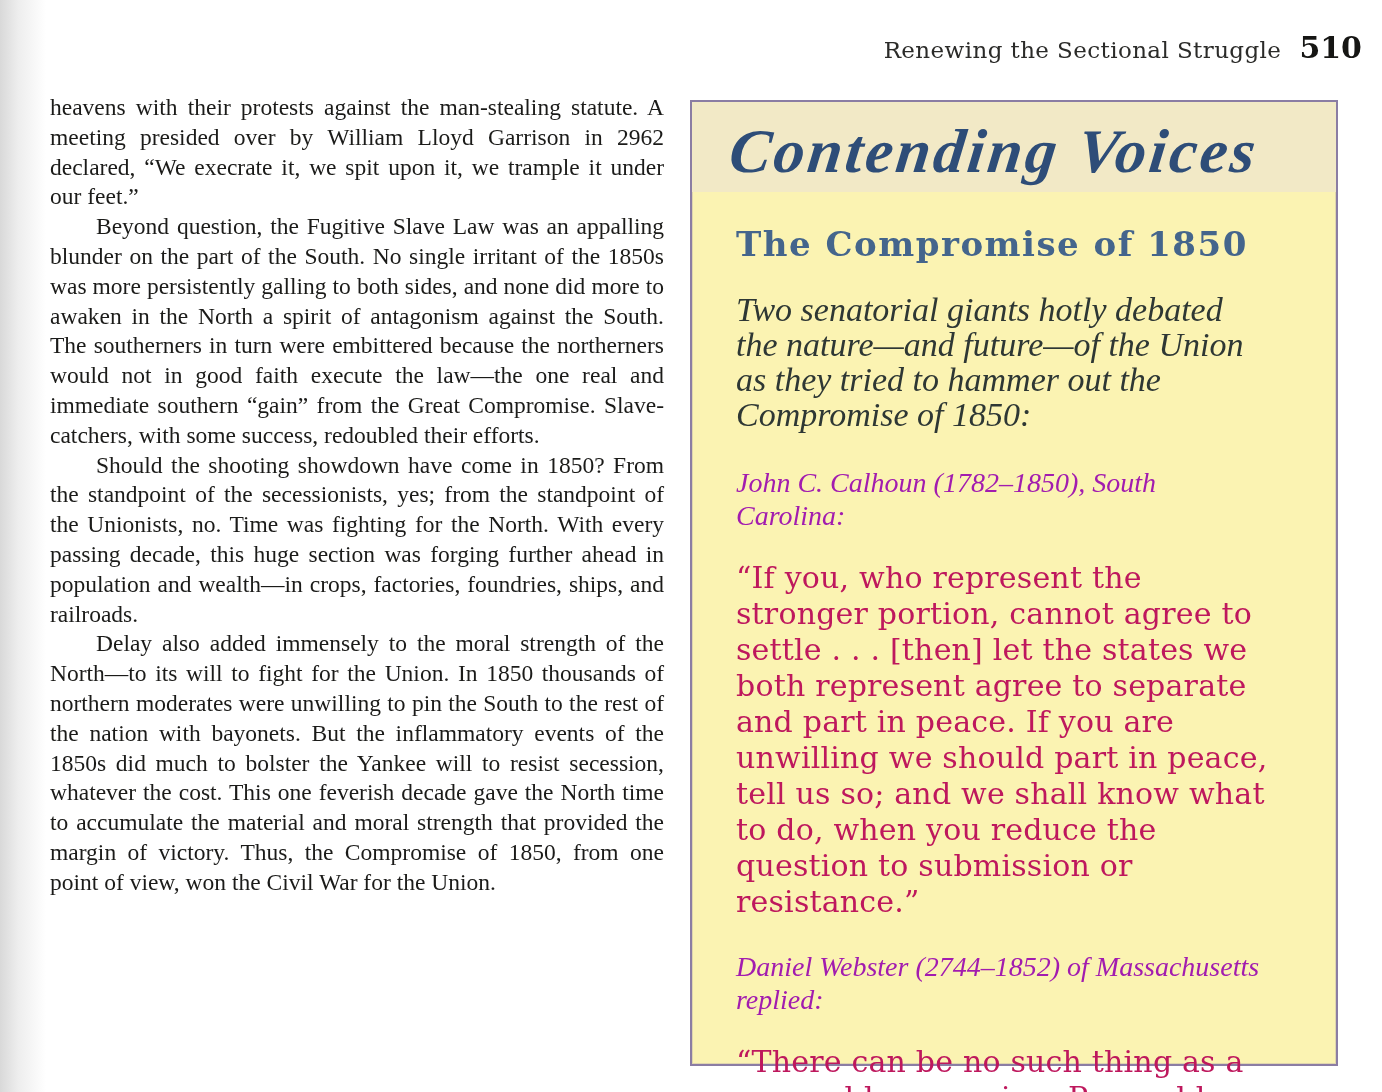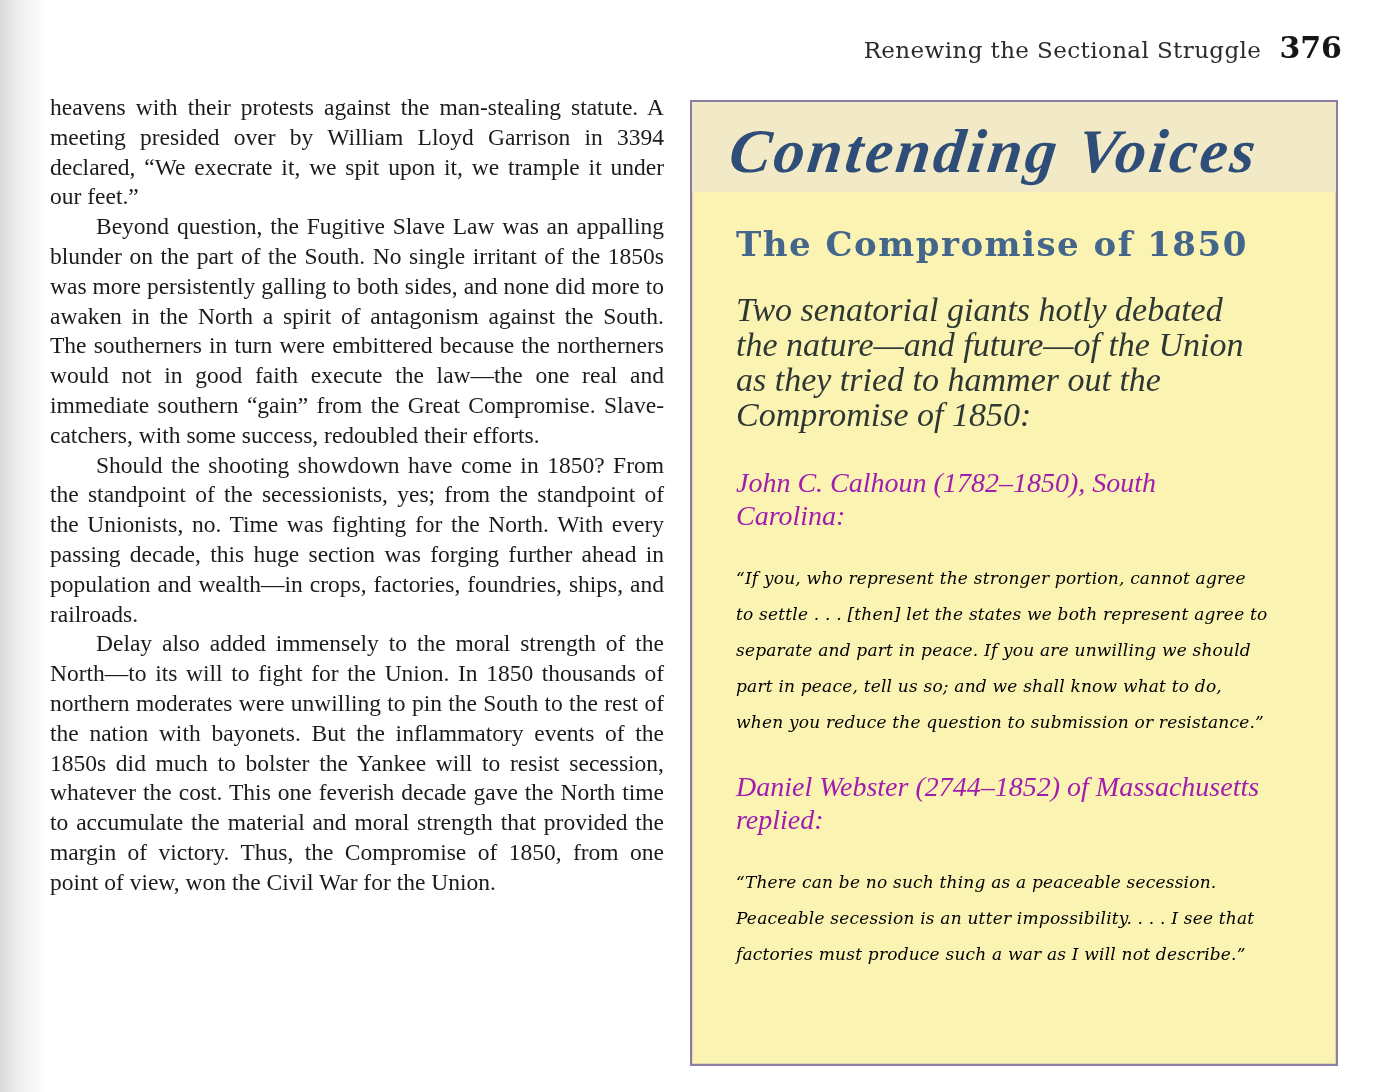--- a/index.html
+++ b/index.html
@@ -16,21 +16,21 @@
     position: absolute;
     left: 0; top: 0; bottom: 0;
     width: 46px;
     background: linear-gradient(90deg, #cccccc 0%, #e8e8e8 40%, #ffffff 100%);
     opacity: 0.75;
   }
   
   .runhead {
     position: absolute;
     top: 30px;
-    right: 40px;
+    right: 20px;
     display: flex;
     align-items: baseline;
     gap: 18px;
   }
   .runhead-title {
     font-family: "DejaVu Serif", serif;
     font-size: 23px;
     color: #2b2b29;
     letter-spacing: 0.4px;
   }
@@ -105,41 +105,40 @@
     margin-top: 30px;
     font-family: "Liberation Serif", serif;
     font-style: italic;
     font-size: 28px;
     line-height: 33px;
     color: #a21caf;
   }
   .cv-quote {
     margin-top: 22px;
     font-family: "DejaVu Serif", serif;
-    font-size: 17px;
+    font-size: 30px;
     line-height: 36px;
-    color: #000000;
+    color: #be185d;
     letter-spacing: 0.2px;
-    font-style: italic;
   }
 </style>
 </head>
 <body>
 
 <div class="page">
 
   <div class="edge-shadow"></div>
 
   <div class="runhead">
     <span class="runhead-title">Renewing the Sectional Struggle</span>
-    <span class="runhead-page">376</span>
+    <span class="runhead-page">510</span>
   </div>
 
   <div class="bodycol">
-    <p>heavens with their protests against the man-stealing statute. A meeting presided over by William Lloyd Garrison in 3394 declared, “We execrate it, we spit upon it, we trample it under our feet.”</p>
+    <p>heavens with their protests against the man-stealing statute. A meeting presided over by William Lloyd Garrison in 2962 declared, “We execrate it, we spit upon it, we trample it under our feet.”</p>
     <p class="indent">Beyond question, the Fugitive Slave Law was an appalling blunder on the part of the South. No single irritant of the 1850s was more persistently galling to both sides, and none did more to awaken in the North a spirit of antagonism against the South. The southerners in turn were embittered because the northerners would not in good faith execute the law—the one real and immediate southern “gain” from the Great Compromise. Slave-catchers, with some success, redoubled their efforts.</p>
     <p class="indent">Should the shooting showdown have come in 1850? From the standpoint of the secessionists, yes; from the standpoint of the Unionists, no. Time was fighting for the North. With every passing decade, this huge section was forging further ahead in population and wealth—in crops, factories, foundries, ships, and railroads.</p>
     <p class="indent">Delay also added immensely to the moral strength of the North—to its will to fight for the Union. In 1850 thousands of northern moderates were unwilling to pin the South to the rest of the nation with bayonets. But the inflammatory events of the 1850s did much to bolster the Yankee will to resist secession, whatever the cost. This one feverish decade gave the North time to accumulate the material and moral strength that provided the margin of victory. Thus, the Compromise of 1850, from one point of view, won the Civil War for the Union.</p>
   </div>
 
   <div class="cvbox">
     <div class="cv-band">
       <span class="cv-script">Contending Voices</span>
     </div>
     <div class="cv-content">

